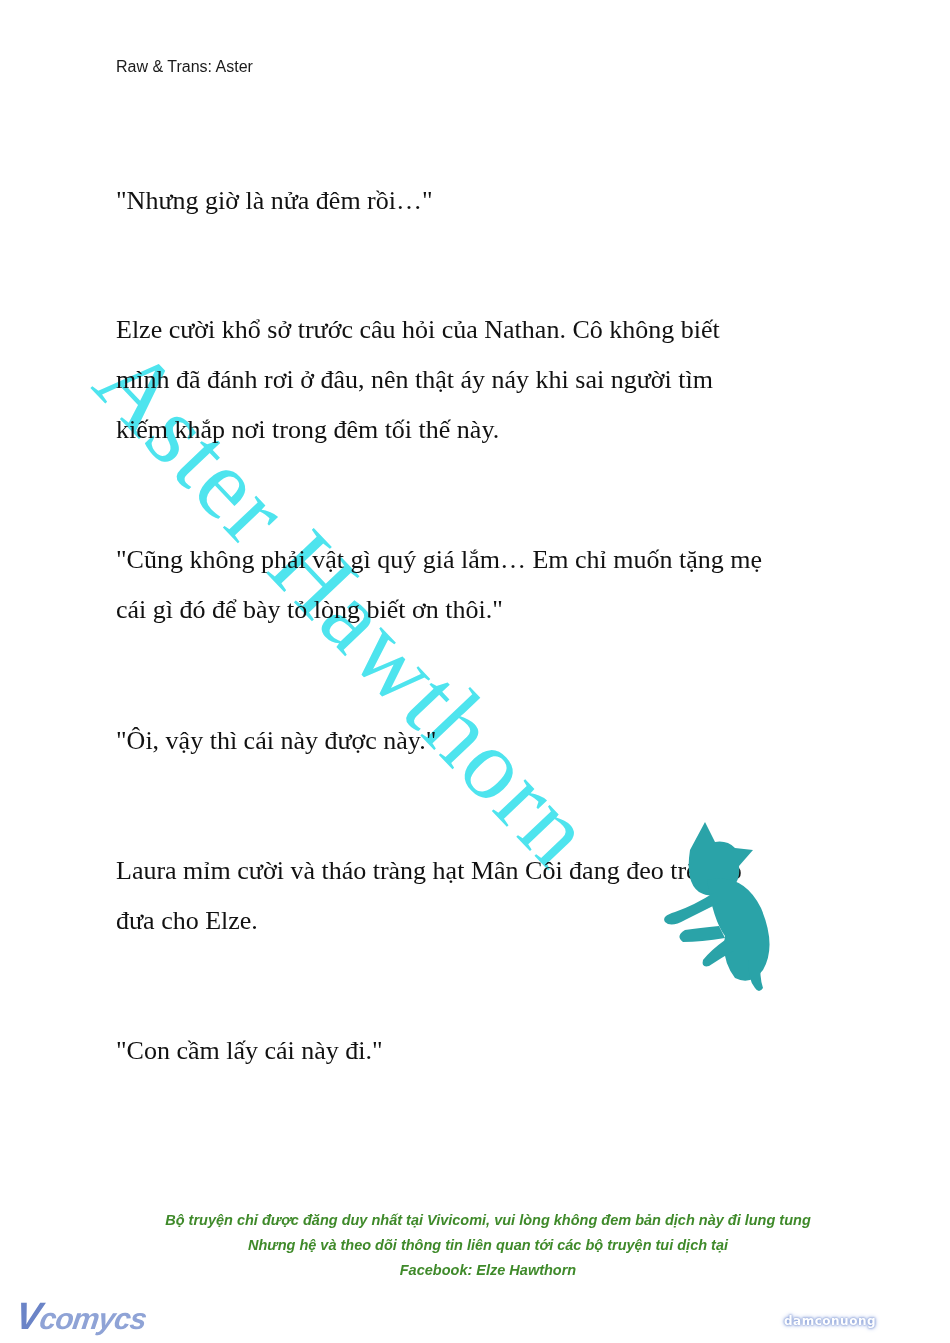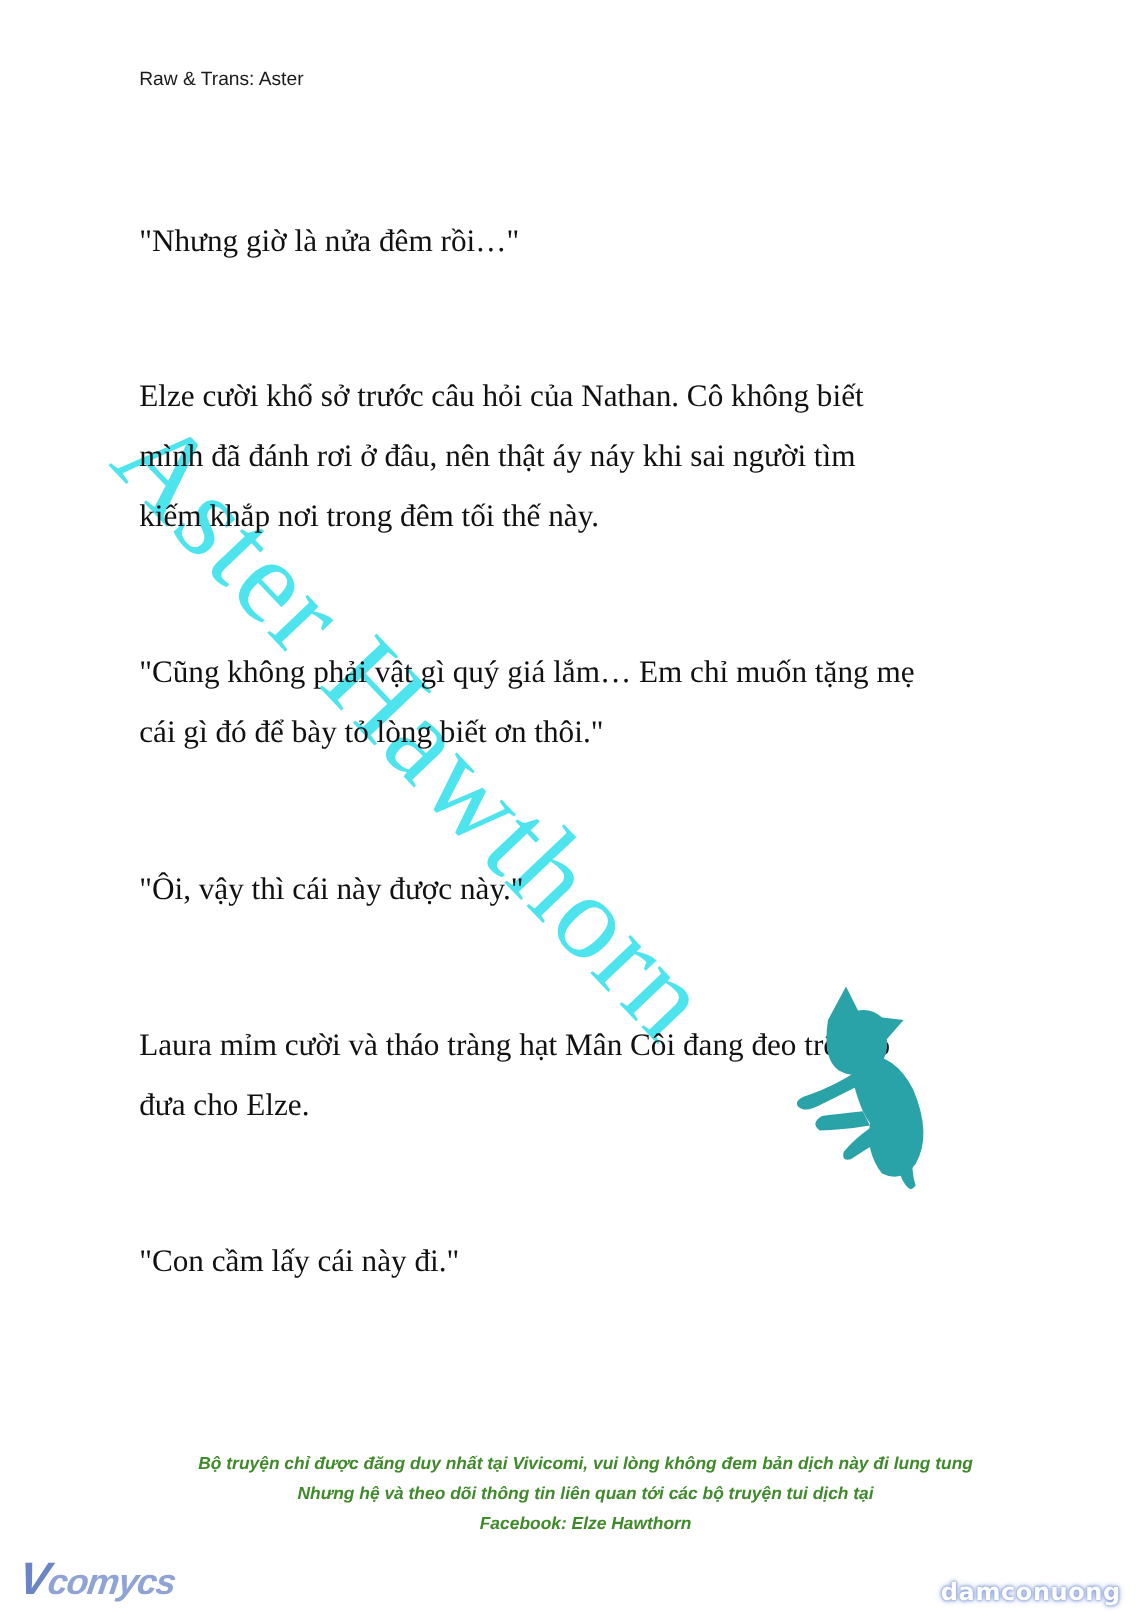--- a/index.html
+++ b/index.html
@@ -33,21 +33,21 @@
   }
   .footer div { margin: 0; }
   .logo-vcomycs {
     position: absolute; left: 16px; top: 1295px;
     font-family: "Liberation Sans", sans-serif; font-style: italic; font-weight: bold;
     font-size: 30px; letter-spacing: -1px; color: #8fa3d6; transform: skewX(-8deg);
   }
   .logo-vcomycs .v { color: #6b84c7; font-size: 38px; }
   .logo-damcon {
     position: absolute; left: 784px; top: 1314px;
-    font-family: "DejaVu Sans", sans-serif; font-weight: bold; font-size: 20px;
+    font-family: "DejaVu Sans", sans-serif; font-weight: bold; font-size: 12px;
     color: #ffffff; letter-spacing: 0.5px;
     text-shadow: 0 0 3px #8fa6dd, 0 0 5px #8fa6dd, 0 0 2px #7389c9;
   }
 </style>
 </head>
 <body>
 
 <div class="header">Raw &amp; Trans: Aster</div>
 
 <div class="watermark">Aster Hawthorn</div>

